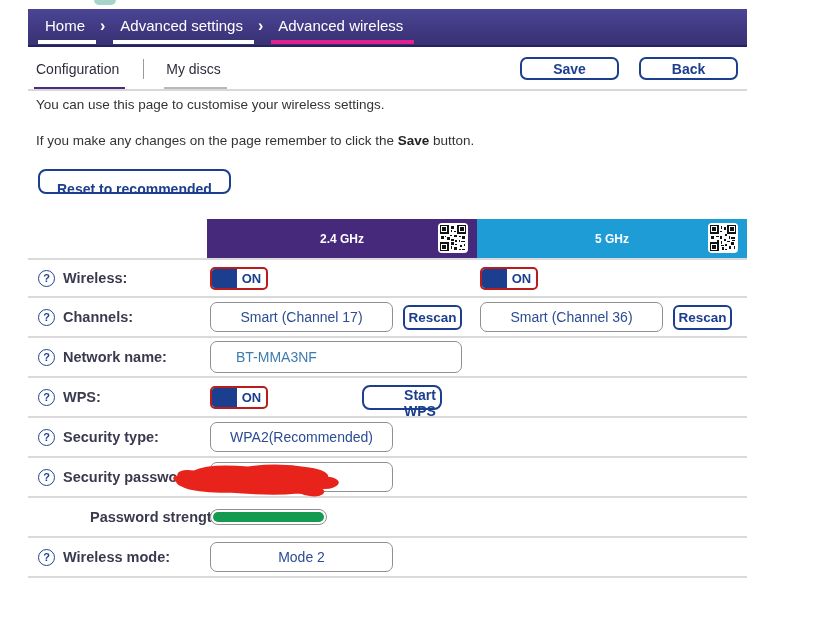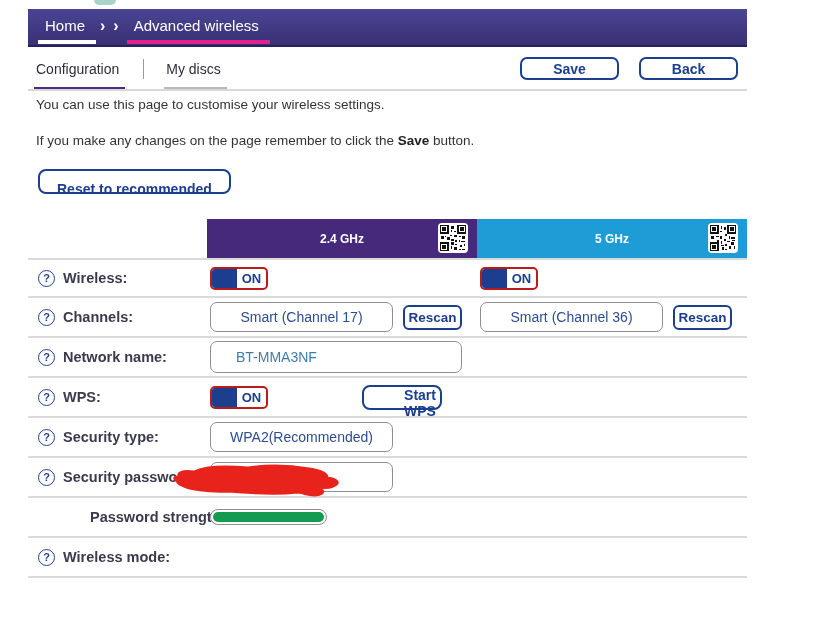--- a/index.html
+++ b/index.html
@@ -93,20 +93,24 @@
 <body>
 
 <div class="abs logo-fragment"></div>
 
 <div class="abs navbar">
   <div class="nav-item visited">
     <span>Home</span>
     <span class="underline"></span>
   </div>
   <span class="nav-chevron">›</span>
+  <div class="nav-item visited">
+    <span>Advanced settings</span>
+    <span class="underline"></span>
+  </div>
   <span class="nav-chevron">›</span>
   <div class="nav-item current">
     <span>Advanced wireless</span>
     <span class="underline"></span>
   </div>
 </div>
 
 <div class="abs tabrow">
   <div class="tab active">
     <span>Configuration</span>
@@ -252,20 +256,23 @@
         <span class="strength-fill" style="display: block; width: 100%;"></span>
       </span>
     </div>
   </div>
 
   <div class="trow">
     <div class="label-cell">
       <span class="help">?</span>
       <span class="row-label">Wireless mode:</span>
     </div>
+    <div class="cell" style="grid-column:2 / span 2;">
+      <span class="selectbox">Mode 2</span>
+    </div>
   </div>
 
 </div>
 
 <svg class="abs scribble" viewBox="0 0 180 38">
   <path fill="#e7231b" stroke="#e7231b" stroke-width="3" stroke-linejoin="round" d="
     M10,17 C6,14 12,10 24,12 C34,7 55,6 78,8 C98,5 122,6 139,9
     C151,11 159,14 156,18 C167,19 171,23 163,26 C156,29 146,27 138,26
     C145,30 137,33 127,32 C110,34 82,33 58,31 C38,32 18,29 12,25
     C6,23 7,20 10,17 Z"></path>

